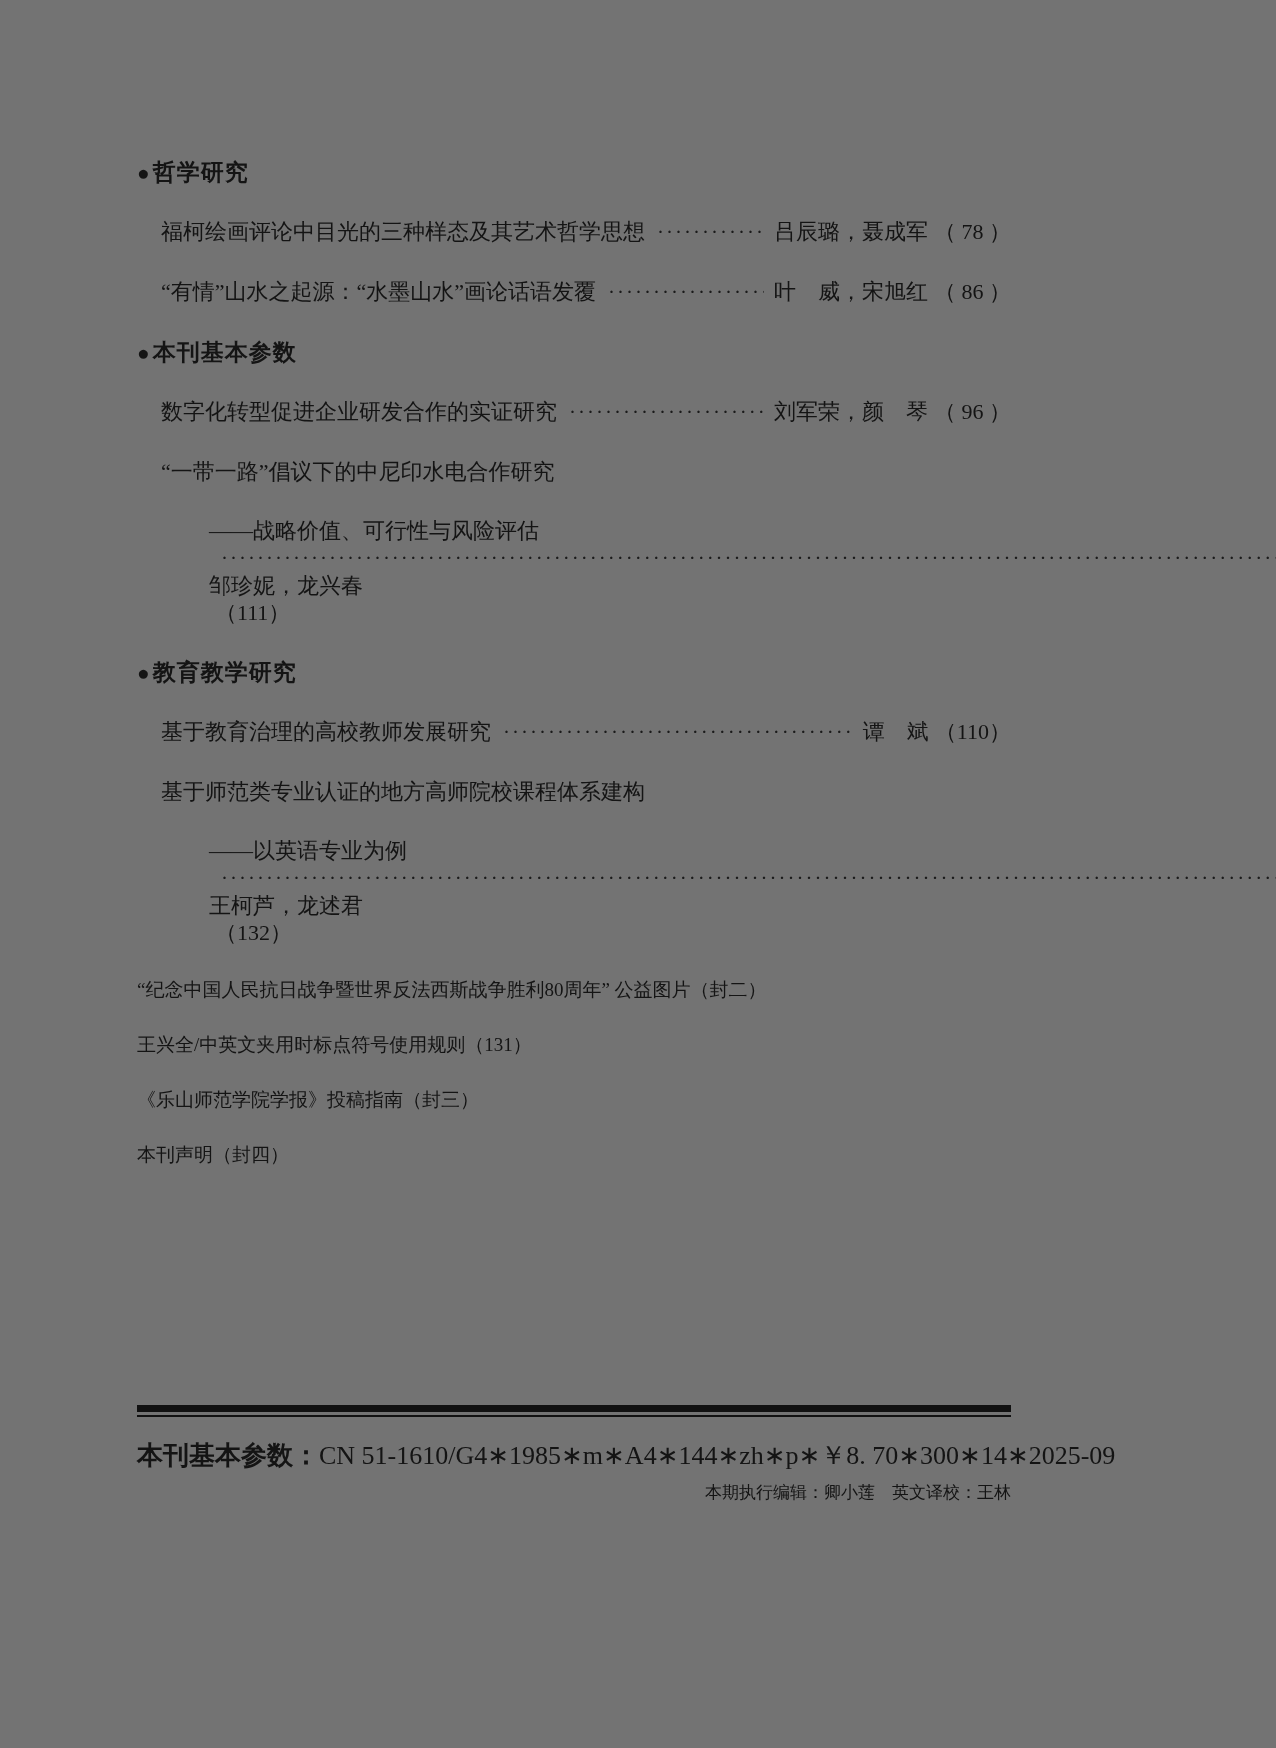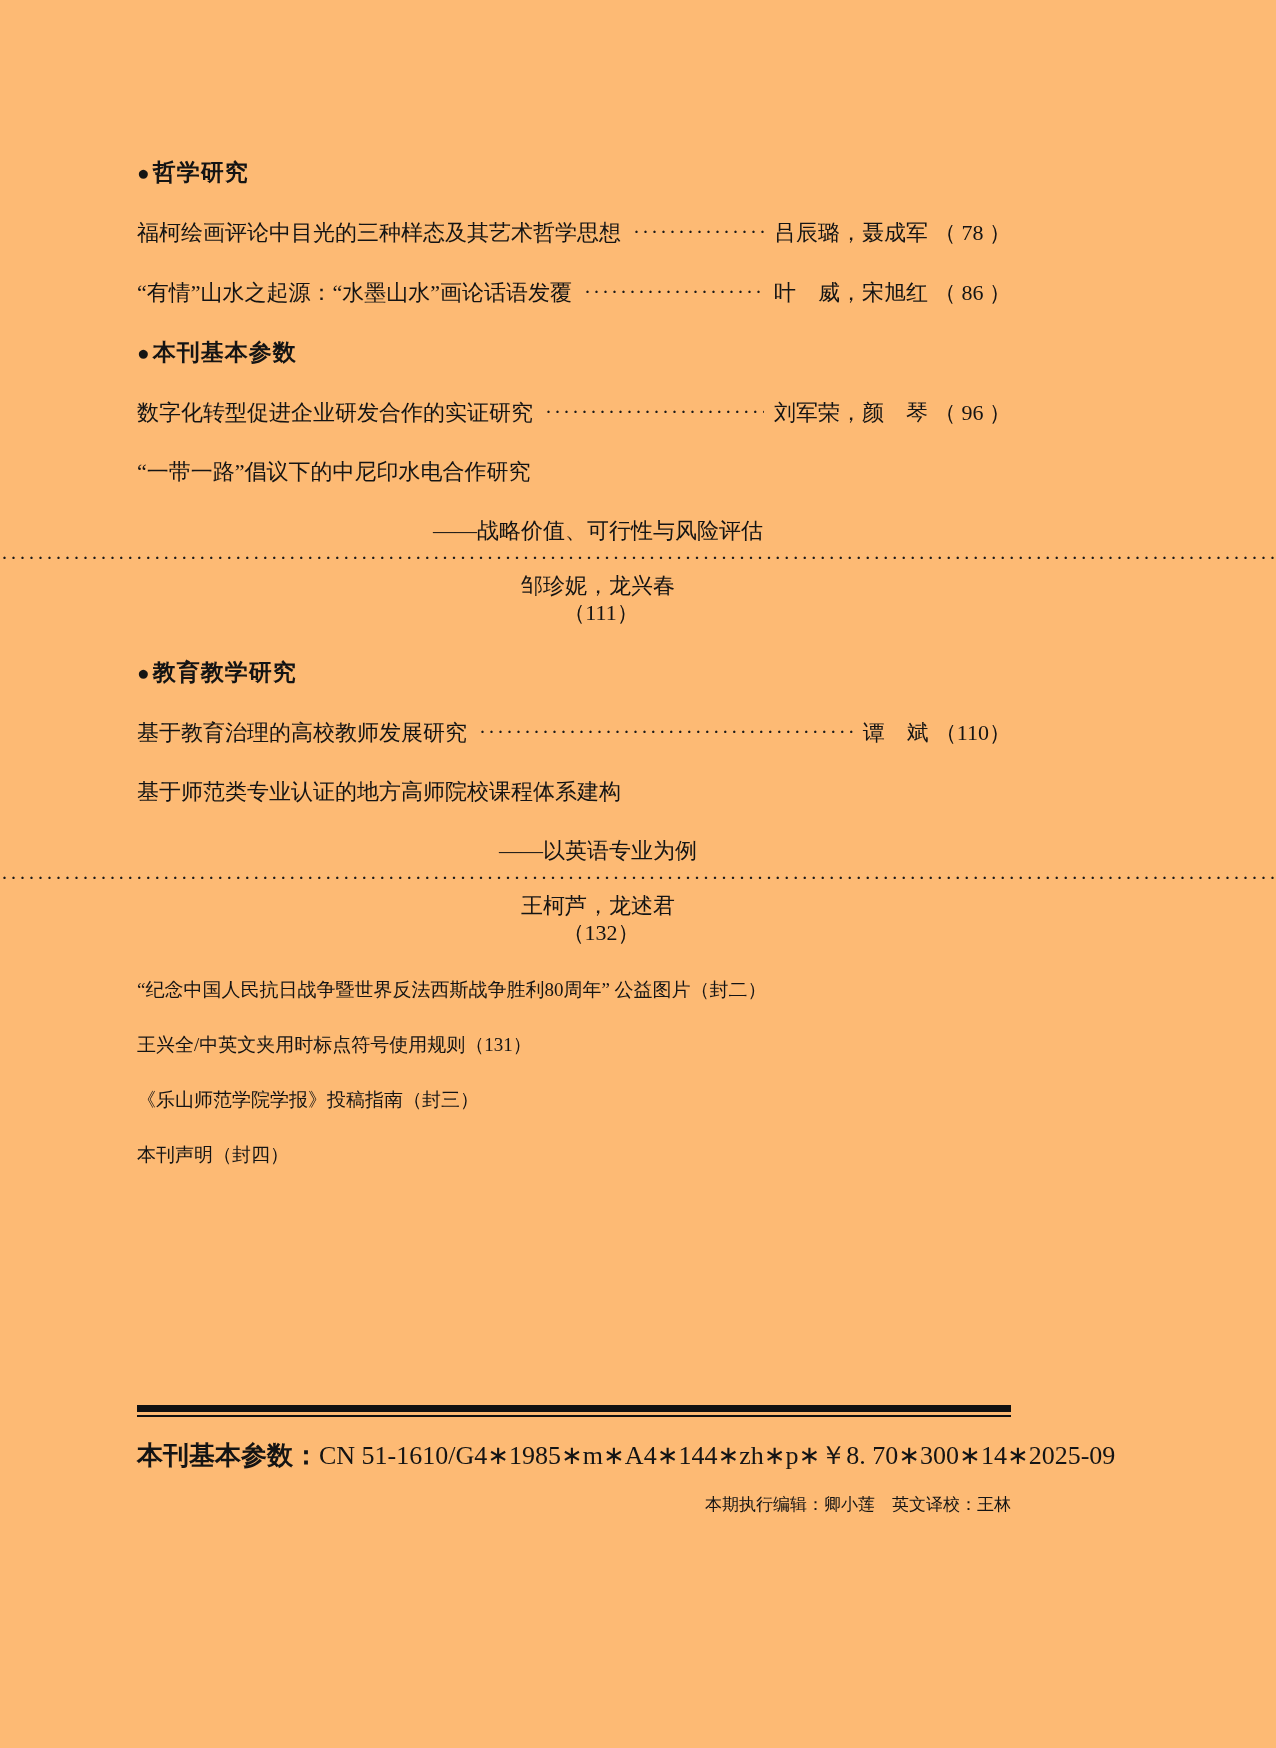--- a/index.html
+++ b/index.html
@@ -1,37 +1,38 @@
 <!DOCTYPE html>
 <html><head>
 <meta charset="utf-8">
 <style>
   html,body{margin:0;padding:0;background:#e8e8e8;}
   .page{
     position:relative;
     width:1276px;height:1748px;
     margin:0 auto;
-    background:#fdba74;
+    background:#737373;
     color:#141414;
     font-family:"Liberation Serif", serif;
     overflow:hidden;
   }
   .content{
     position:absolute;
     left:137px;top:158px;
     width:874px;
   }
   
   .toc-row{
     display:flex;
-    align-items:center;
+    align-items:flex-start;
     font-size:22px;
     line-height:27px;
     margin-bottom:32px;
     white-space:nowrap;
+    margin-left:24px;
   }
   .sec-heading{
     font-family:"Liberation Sans", sans-serif;
     font-weight:bold;
     font-size:23px;
     line-height:28px;
     margin-bottom:31px;
     letter-spacing:1px;
   }
   .sec-heading .bullet{
@@ -70,21 +71,21 @@
     margin-top:26px;
     font-size:26px;
     line-height:24px;
     white-space:nowrap;
   }
   .params-label{
     font-family:"Liberation Sans", sans-serif;
     font-weight:bold;
   }
   .credits{
-    margin-top:26px;
+    margin-top:14px;
     text-align:right;
     font-size:17px;
     line-height:22px;
   }
 </style>
 </head>
 <body>
 
 <div class="page">
   <div class="content">

